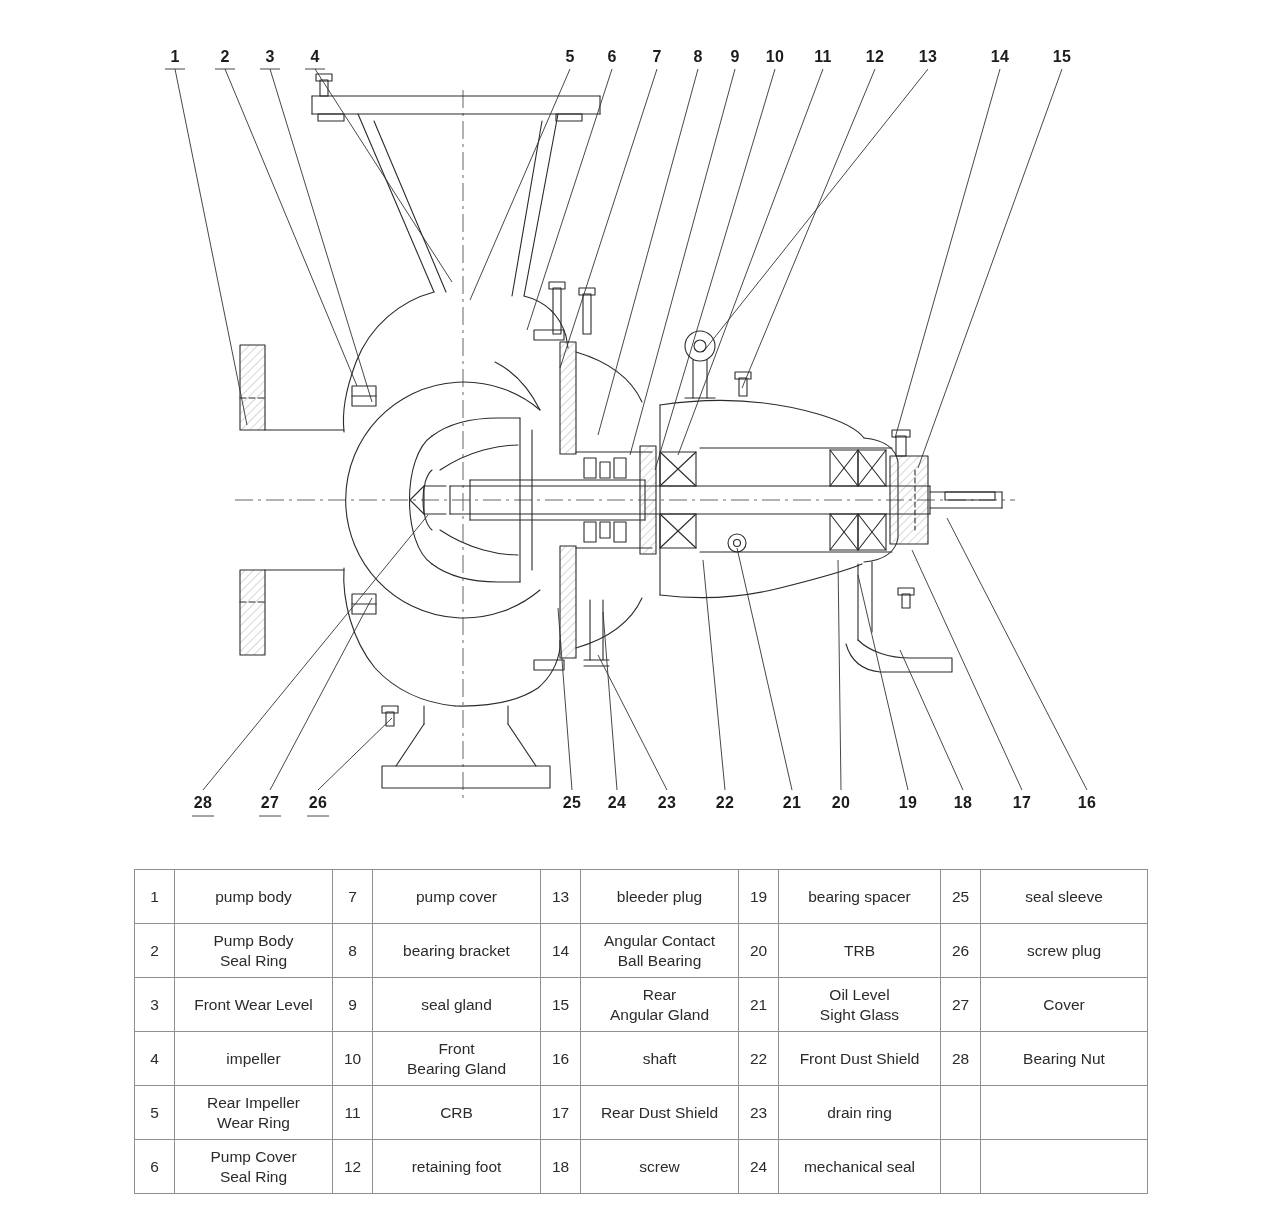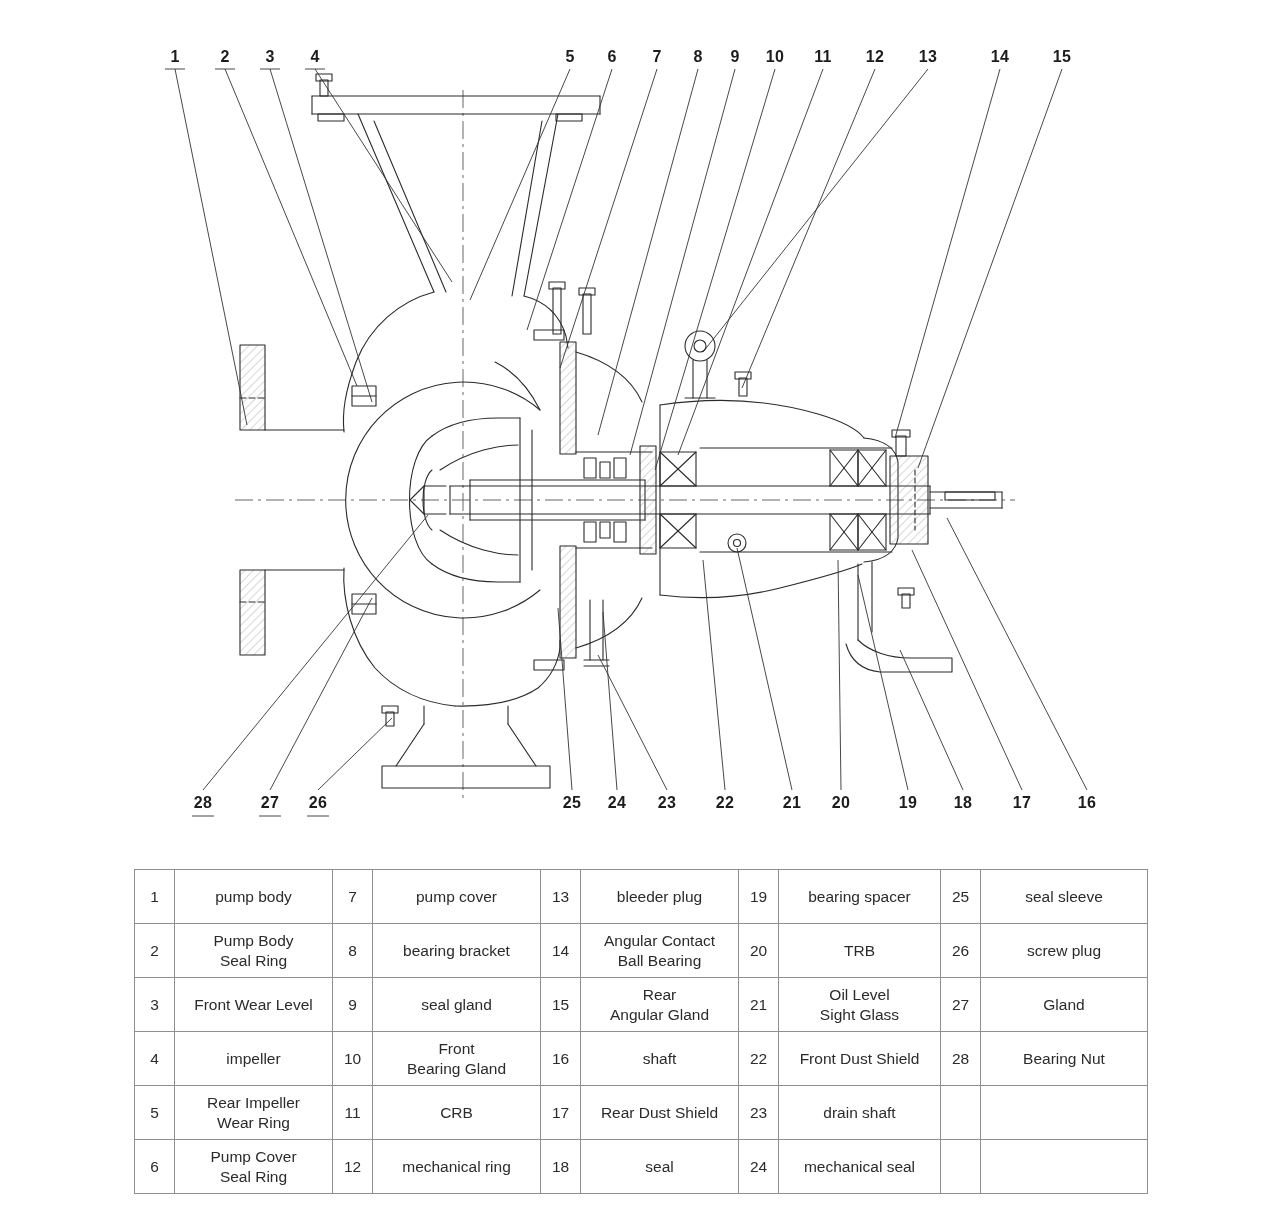--- a/index.html
+++ b/index.html
@@ -335,21 +335,21 @@
             <td>Front Wear Level</td>
             <td class="num">9</td>
             <td>seal gland</td>
             <td class="num">15</td>
             <td>Rear
 Angular Gland</td>
             <td class="num">21</td>
             <td>Oil Level
 Sight Glass</td>
             <td class="num">27</td>
-            <td>Gland</td>
+            <td>Cover</td>
           </tr>
           <tr>
             <td class="num">4</td>
             <td>impeller</td>
             <td class="num">10</td>
             <td>Front
 Bearing Gland</td>
             <td class="num">16</td>
             <td>shaft</td>
             <td class="num">22</td>
@@ -359,32 +359,32 @@
           </tr>
           <tr>
             <td class="num">5</td>
             <td>Rear Impeller
 Wear Ring</td>
             <td class="num">11</td>
             <td>CRB</td>
             <td class="num">17</td>
             <td>Rear Dust Shield</td>
             <td class="num">23</td>
-            <td>drain shaft</td>
+            <td>drain ring</td>
             <td class="num"></td>
             <td></td>
           </tr>
           <tr>
             <td class="num">6</td>
             <td>Pump Cover
 Seal Ring</td>
             <td class="num">12</td>
-            <td>mechanical ring</td>
+            <td>retaining foot</td>
             <td class="num">18</td>
-            <td>seal</td>
+            <td>screw</td>
             <td class="num">24</td>
             <td>mechanical seal</td>
             <td class="num"></td>
             <td></td>
           </tr>
         </tbody>
       </table>
   </div>
 </div>
 

